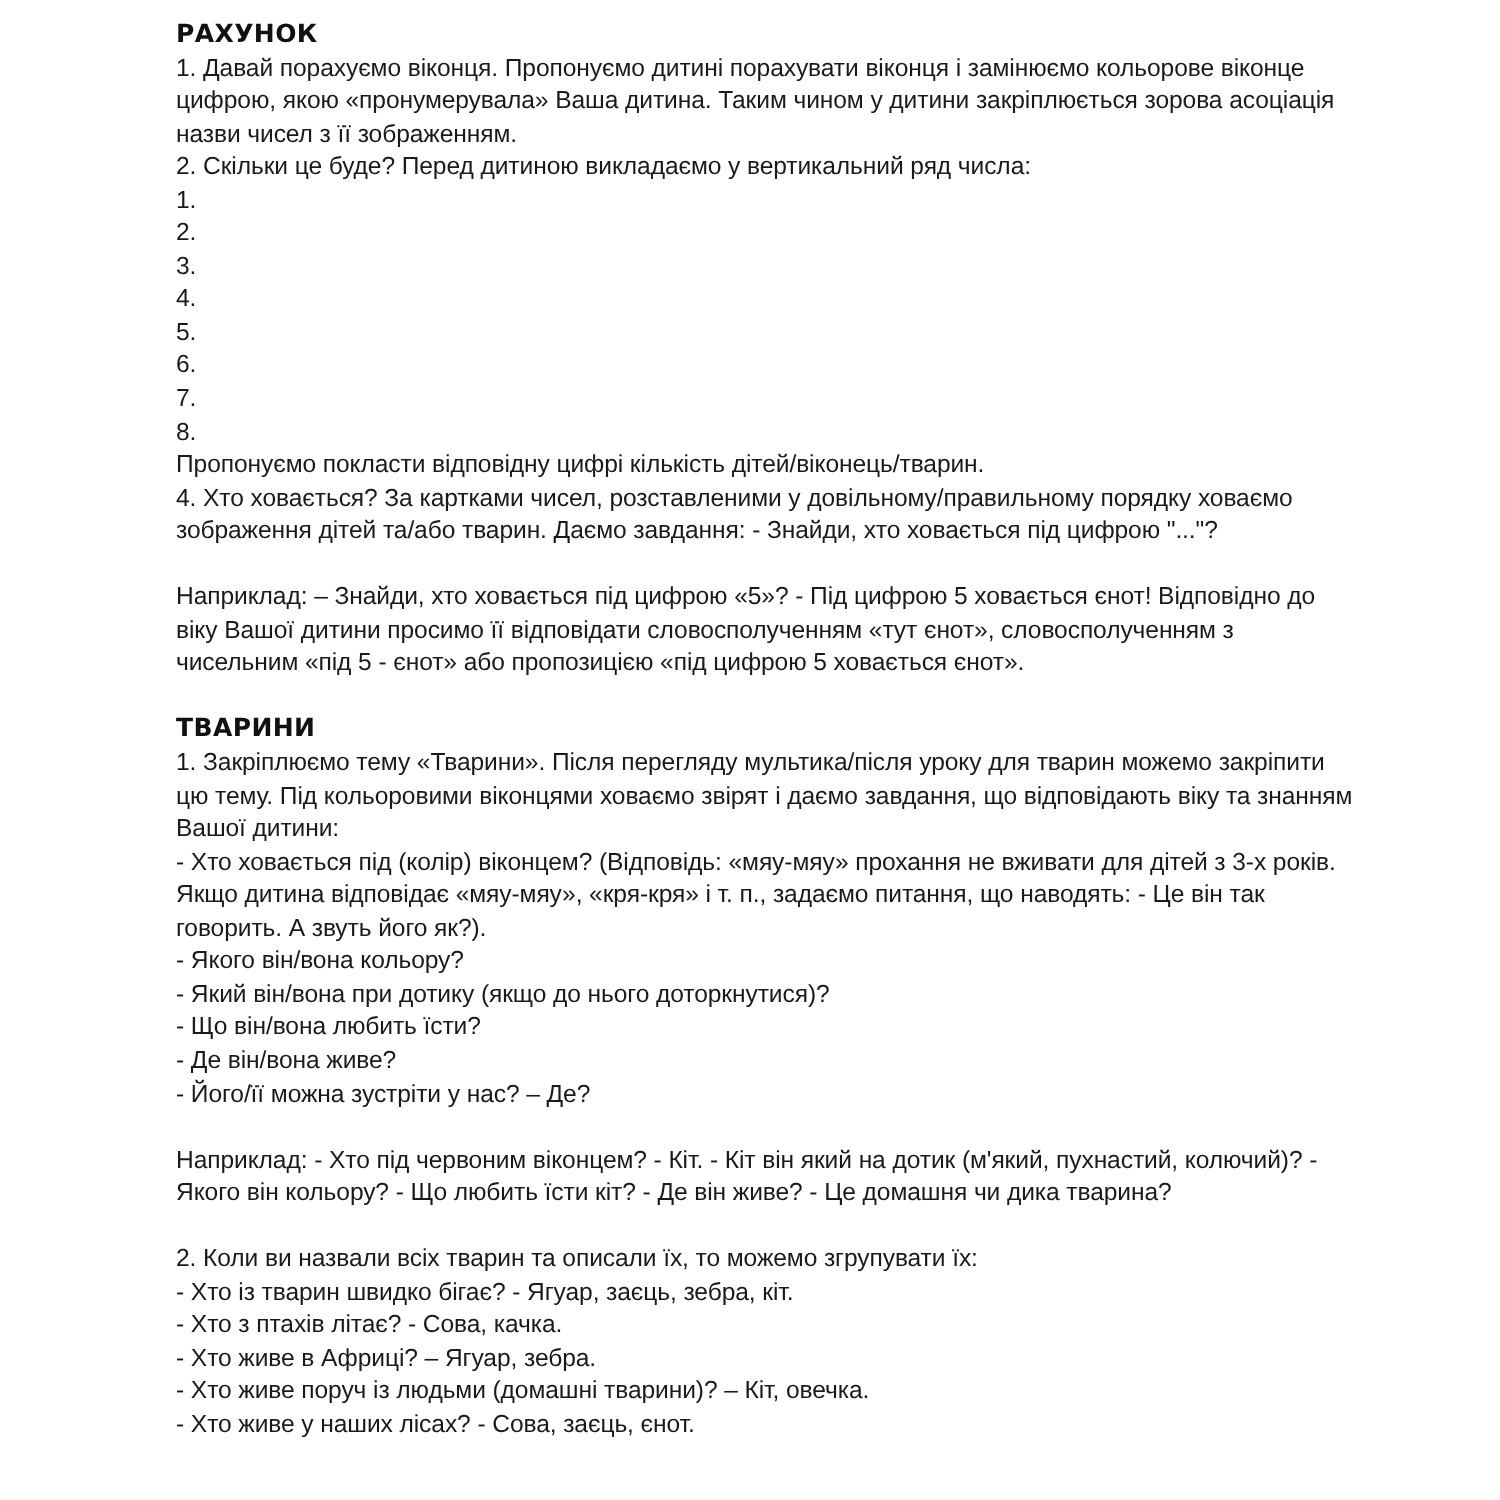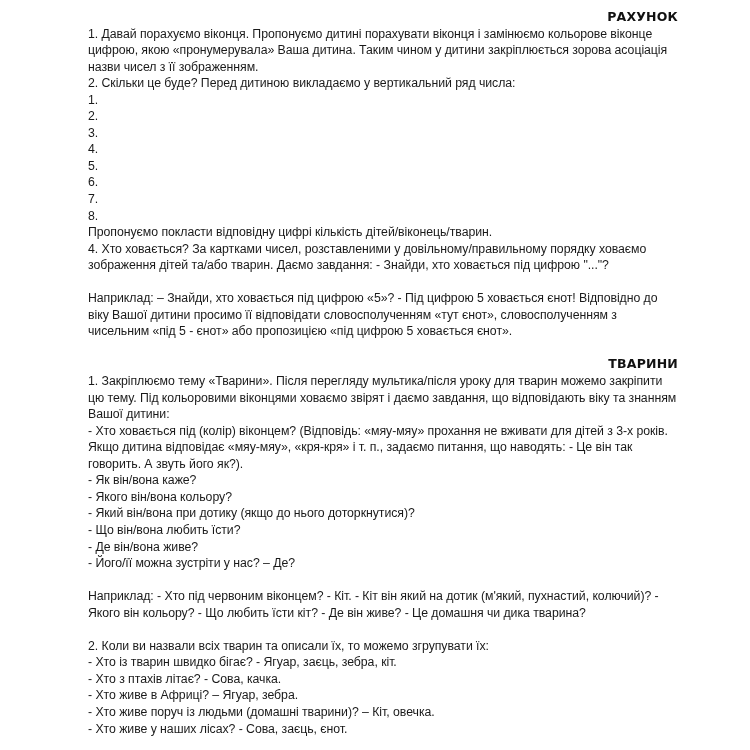--- a/index.html
+++ b/index.html
@@ -16,21 +16,20 @@
     letter-spacing: -0.05px;
   }
   .heading {
     font-family: "DejaVu Sans", sans-serif;
     font-weight: bold;
     font-size: 12.5px;
     letter-spacing: 0.2px;
     line-height: 16.55px;
     margin: 0;
     color: #111;
-    text-align: right;
   }
   .line { margin: 0; white-space: normal; }
   .blank { height: 16.55px; }
   .section-gap { height: 16.55px; }
 </style>
 </head>
 <body>
 
 <div class="page">
 
@@ -54,21 +53,20 @@
     <p class="line">Наприклад: – Знайди, хто ховається під цифрою «5»? - Під цифрою 5 ховається єнот! Відповідно до віку Вашої дитини просимо її відповідати словосполученням «тут єнот», словосполученням з чисельним «під 5 - єнот» або пропозицією «під цифрою 5 ховається єнот».</p>
   </section>
 
   <div class="section-gap"></div>
 
   <section>
     <h2 class="heading">ТВАРИНИ</h2>
     <p class="line">1. Закріплюємо тему «Тварини». Після перегляду мультика/після уроку для тварин можемо закріпити цю тему. Під кольоровими віконцями ховаємо звірят і даємо завдання, що відповідають віку та знанням Вашої дитини:</p>
     <p class="line">- Хто ховається під (колір) віконцем? (Відповідь: «мяу-мяу» прохання не вживати для дітей з 3-х років. Якщо дитина відповідає «мяу-мяу», «кря-кря» і т. п., задаємо питання, що наводять: - Це він так говорить. А звуть його як?).</p>
     <div>
-      <p class="line">- Як він/вона каже?</p>
       <p class="line">- Якого він/вона кольору?</p>
       <p class="line">- Який він/вона при дотику (якщо до нього доторкнутися)?</p>
       <p class="line">- Що він/вона любить їсти?</p>
       <p class="line">- Де він/вона живе?</p>
       <p class="line">- Його/її можна зустріти у нас? – Де?</p>
     </div>
     <div class="blank"></div>
     <p class="line">Наприклад: - Хто під червоним віконцем? - Кіт. - Кіт він який на дотик (м'який, пухнастий, колючий)? - Якого він кольору? - Що любить їсти кіт? - Де він живе? - Це домашня чи дика тварина?</p>
     <div class="blank"></div>
     <p class="line">2. Коли ви назвали всіх тварин та описали їх, то можемо згрупувати їх:</p>

